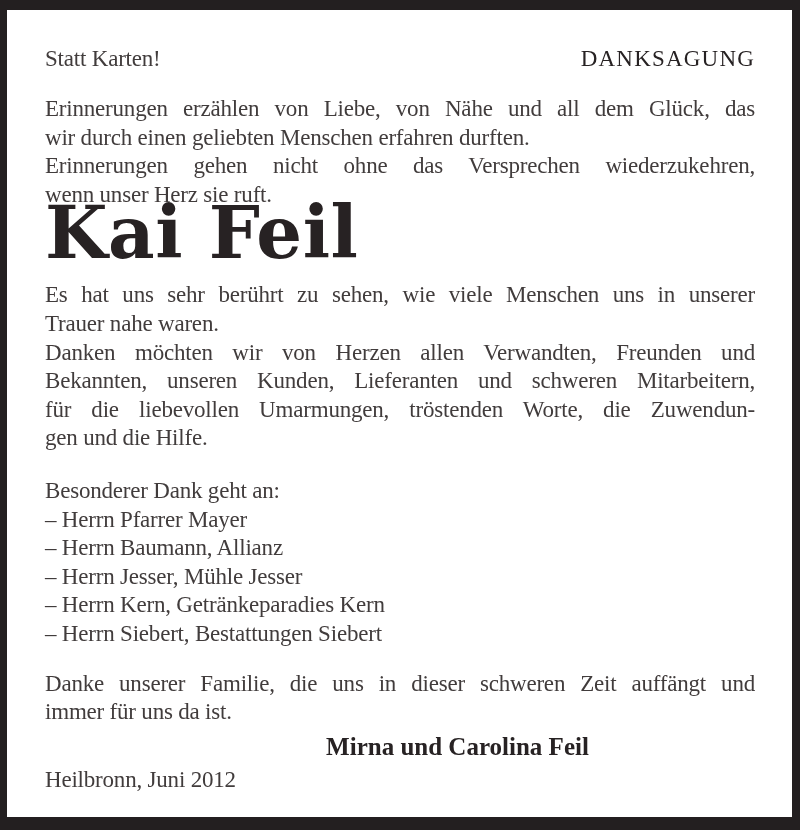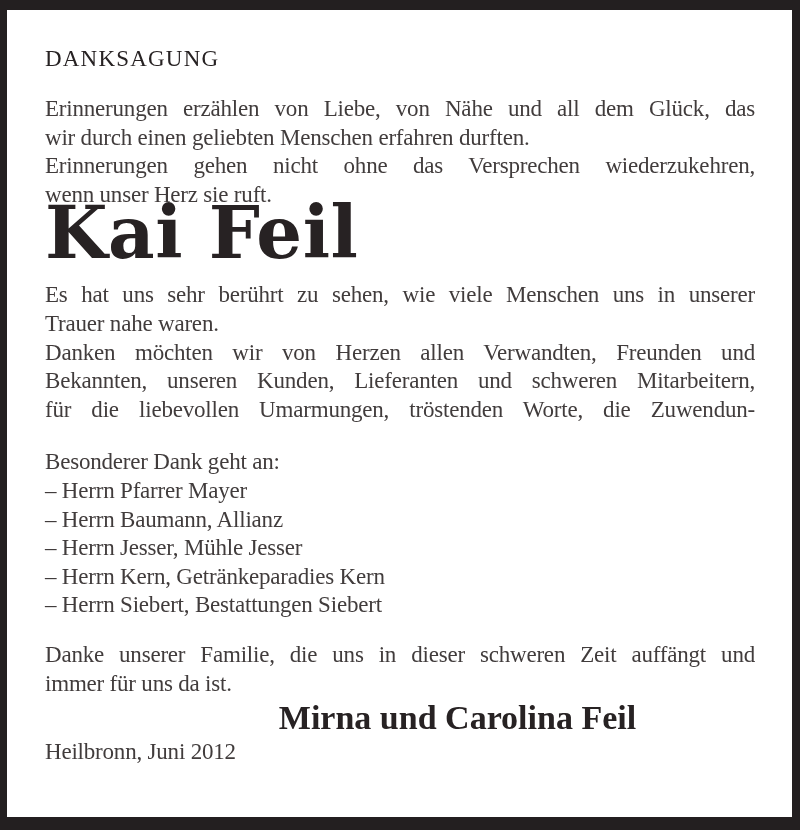--- a/index.html
+++ b/index.html
@@ -65,54 +65,56 @@
   .thanks-para { margin-top: 24px; }
   .special-block { margin-top: 24px; }
   .family-para { margin-top: 21px; }
 
   .signature {
     margin-top: 6px;
     padding-left: 115px;
     text-align: center;
     font-weight: bold;
     color: var(--heading);
-    font-size: 34px;
+    font-size: 25px;
     line-height: 28.6px;
     letter-spacing: 0;
   }
   .place-date {
     margin-top: 5px;
     line-height: 28.6px;
   }
 </style>
 </head>
 <body>
 
 <div class="frame">
   <div class="card">
 
     <div class="header-row">
+      <span class="pre-title">Statt Karten!</span>
       <span class="category">DANKSAGUNG</span>
     </div>
 
     <div class="para">
       <div class="line j">Erinnerungen erzählen von Liebe, von Nähe und all dem Glück, das</div>
       <div class="line">wir durch einen geliebten Menschen erfahren durften.</div>
       <div class="line j">Erinnerungen gehen nicht ohne das Versprechen wiederzukehren,</div>
       <div class="line">wenn unser Herz sie ruft.</div>
     </div>
 
     <h1 class="deceased-name">Kai Feil</h1>
 
     <div class="thanks-para">
       <div class="line j">Es hat uns sehr berührt zu sehen, wie viele Menschen uns in unserer</div>
       <div class="line">Trauer nahe waren.</div>
       <div class="line j">Danken möchten wir von Herzen allen Verwandten, Freunden und</div>
       <div class="line j">Bekannten, unseren Kunden, Lieferanten und schweren Mitarbeitern,</div>
       <div class="line j">für die liebevollen Umarmungen, tröstenden Worte, die Zuwendun-</div>
+      <div class="line">gen und die Hilfe.</div>
     </div>
 
     <div class="special-block">
       <div class="line">Besonderer Dank geht an:</div>
       <div class="line">– Herrn Pfarrer Mayer</div>
       <div class="line">– Herrn Baumann, Allianz</div>
       <div class="line">– Herrn Jesser, Mühle Jesser</div>
       <div class="line">– Herrn Kern, Getränkeparadies Kern</div>
       <div class="line">– Herrn Siebert, Bestattungen Siebert</div>
     </div>

